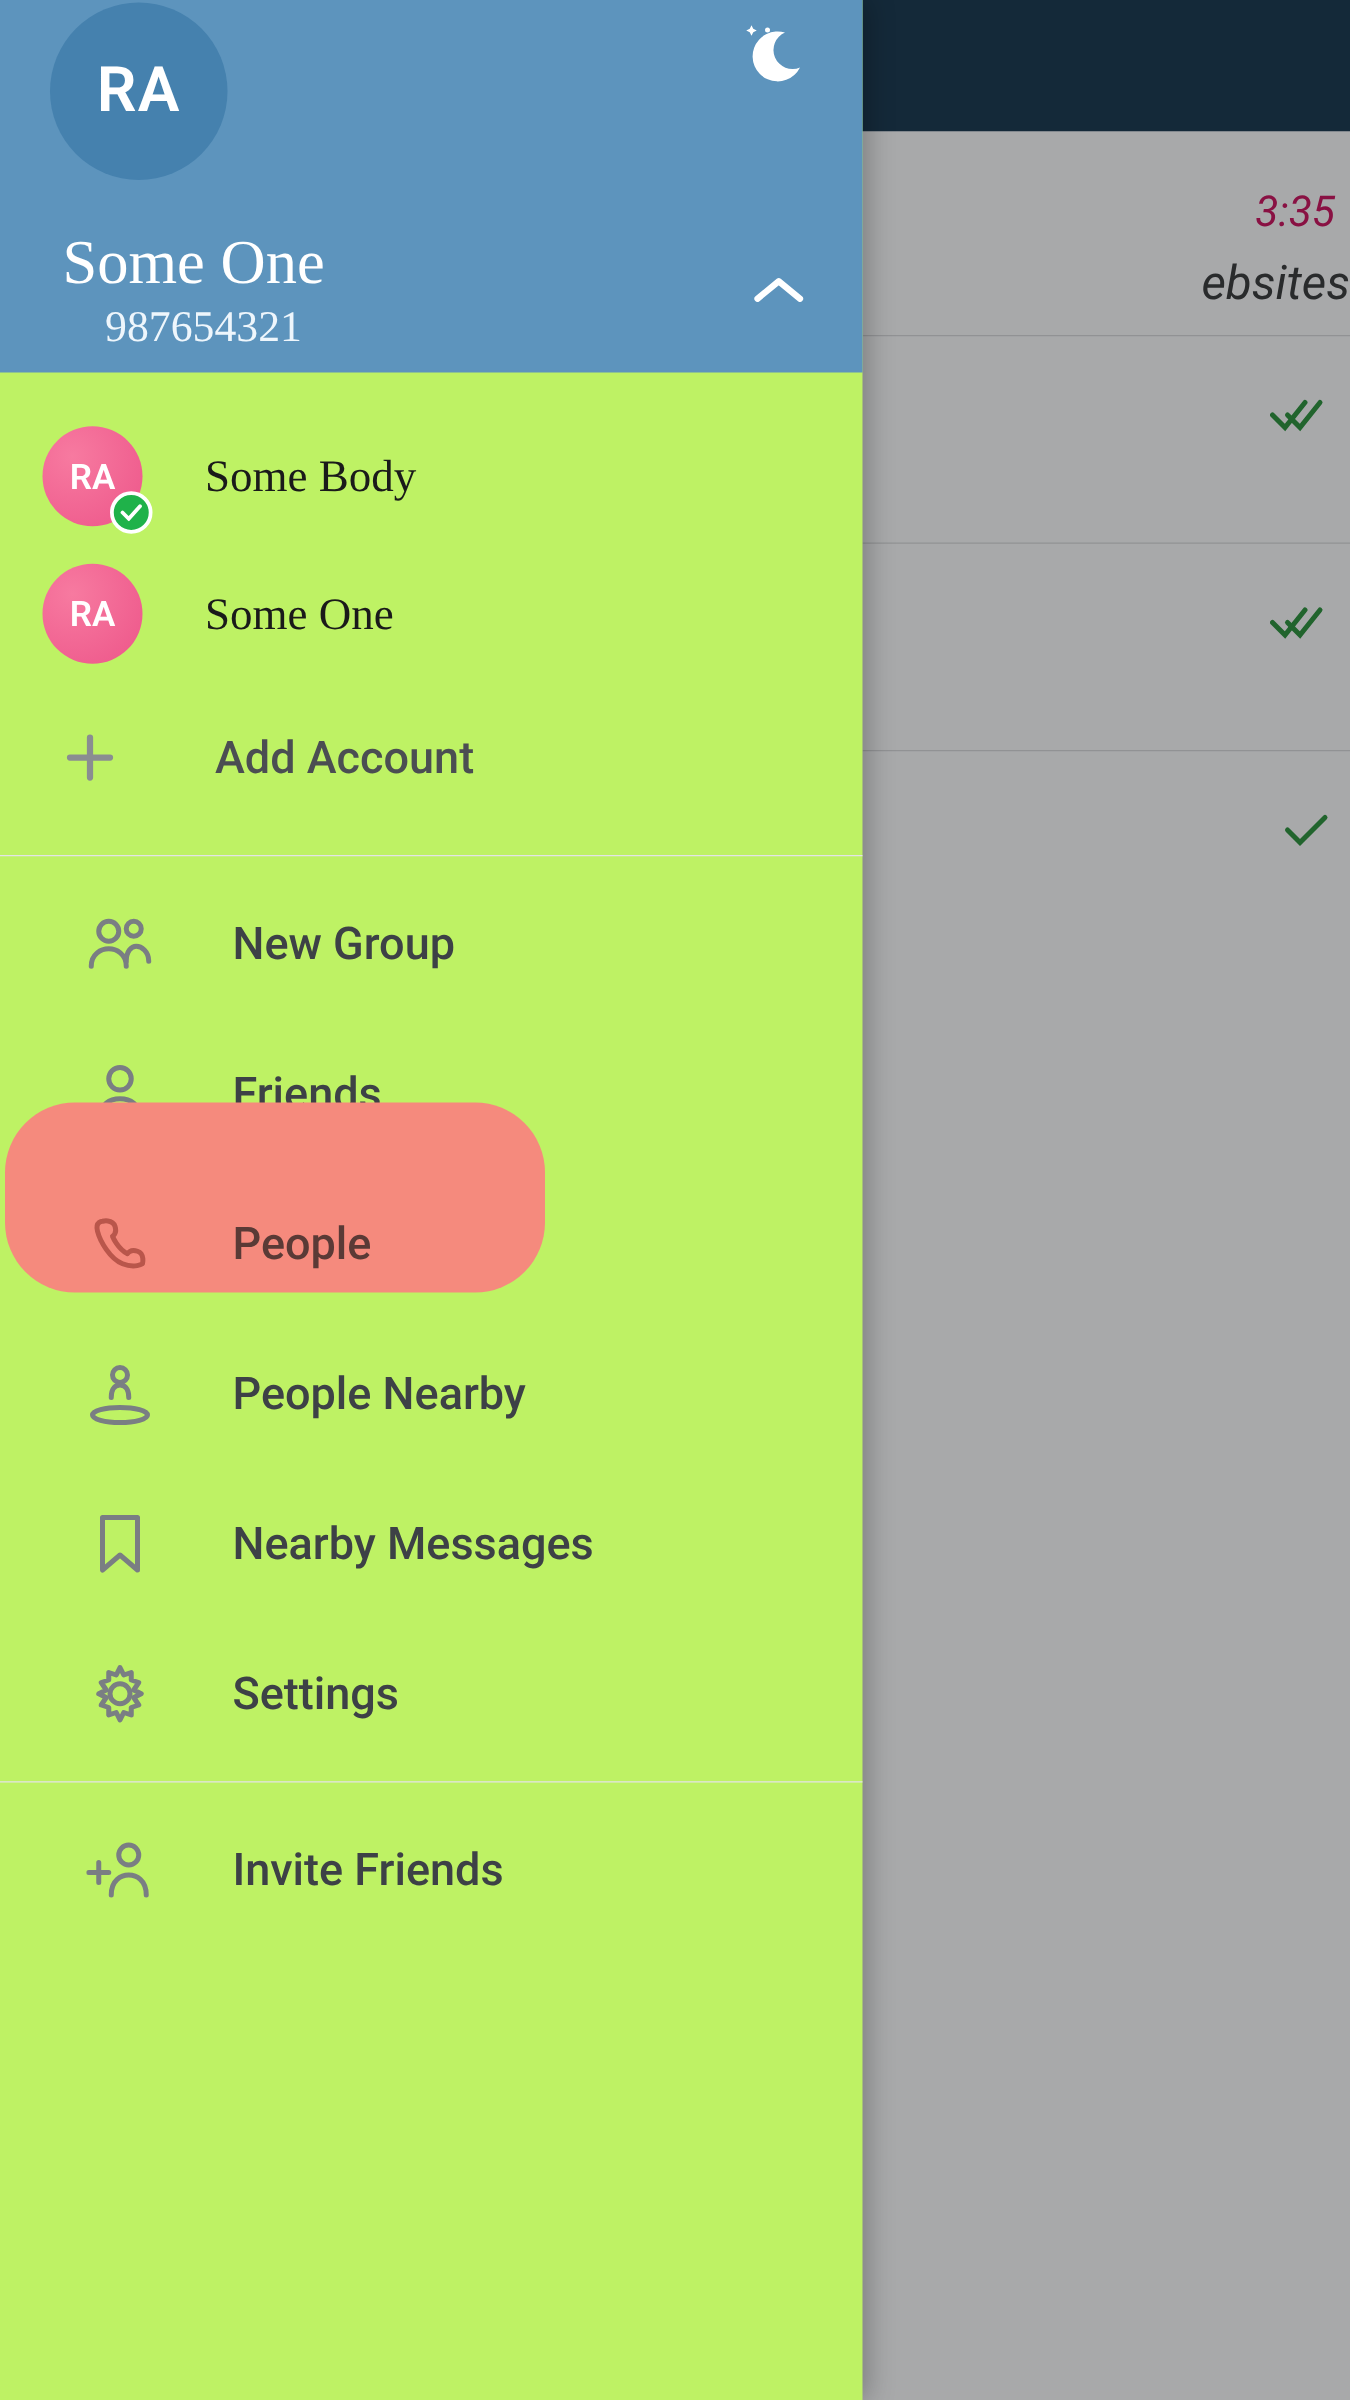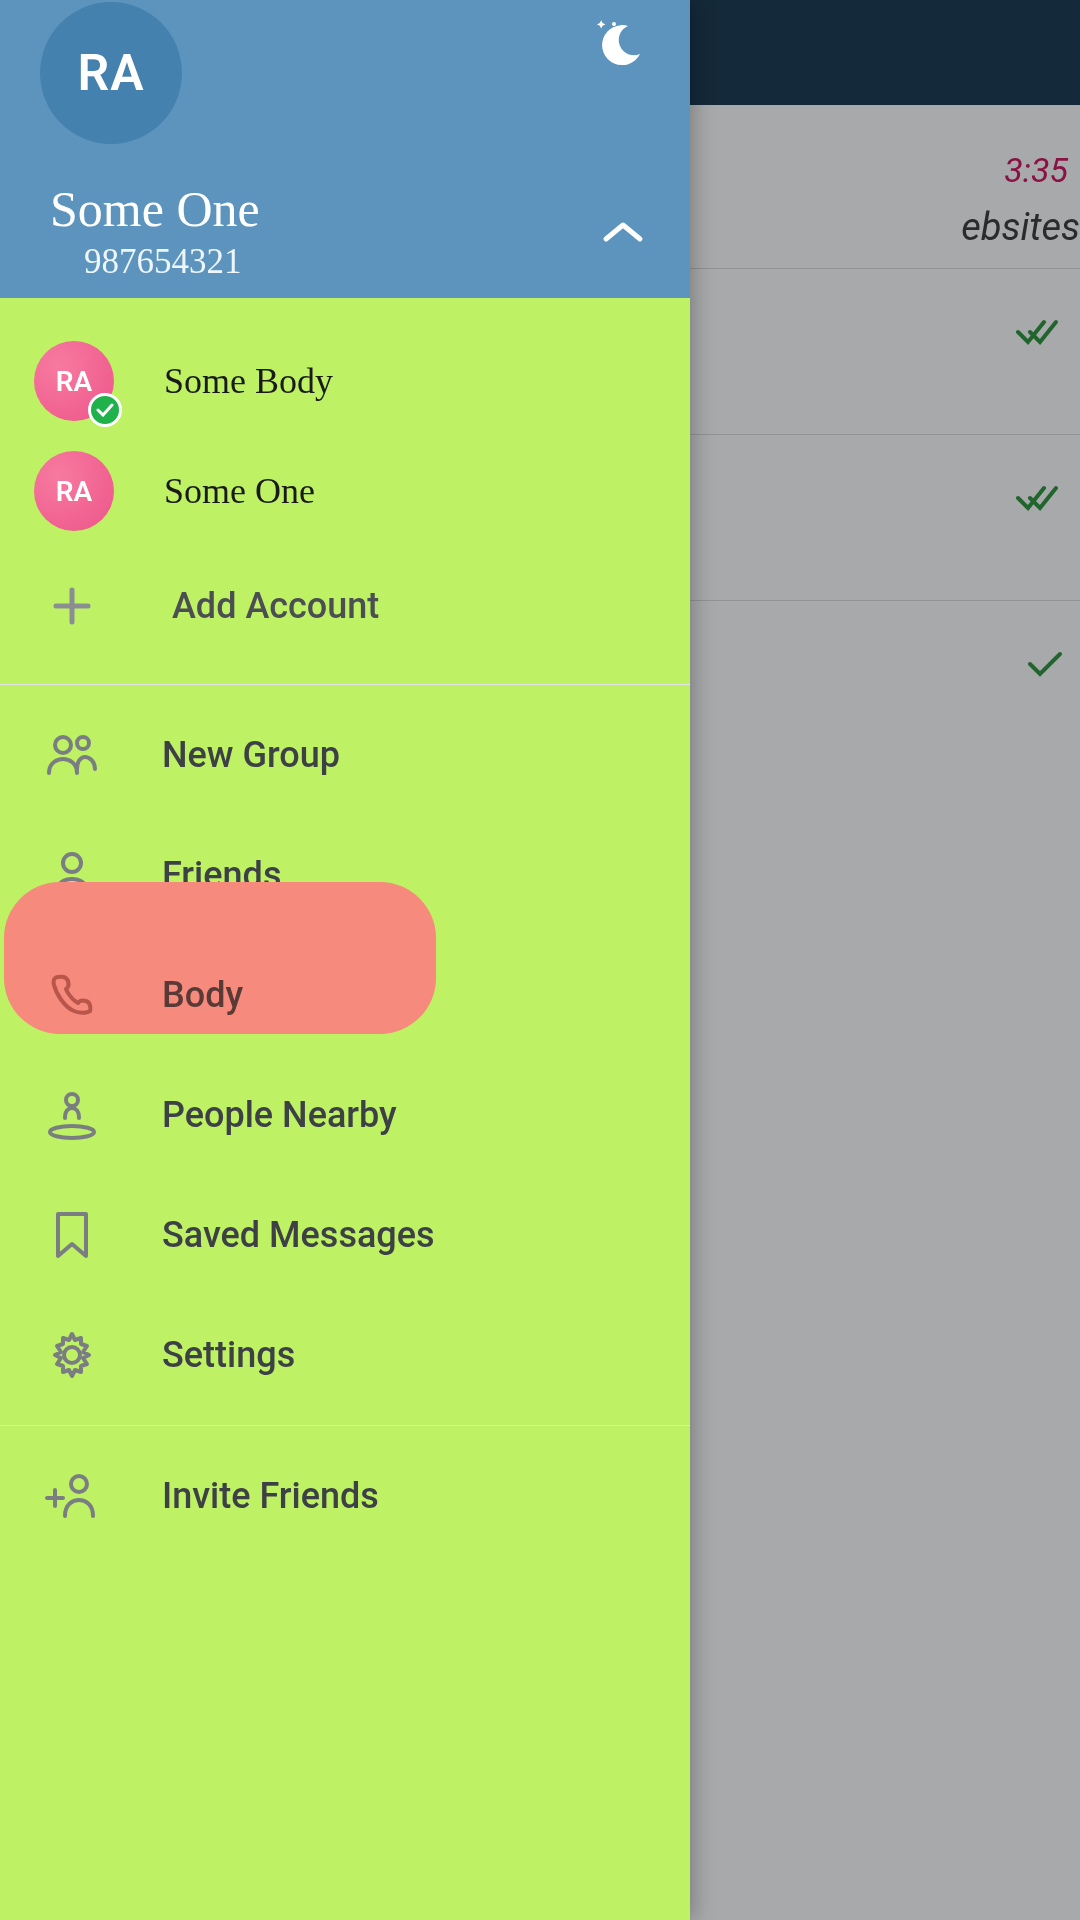--- a/index.html
+++ b/index.html
@@ -35,21 +35,21 @@
     .account-avatar.small { width: 80px; height: 80px; }
     .account-badge { position: absolute; bottom: -6px; right: -8px; width: 34px; height: 34px; border-radius: 50%; background: #1fb24a; border: 3px solid #fff; display: flex; align-items: center; justify-content: center; }
     .account-label { margin-left: 50px; font-size: 36px; color: #1a1a1a; font-family: Georgia, 'Times New Roman', serif; }
     .add-account-row { display: flex; align-items: center; height: 120px; padding-left: 44px; gap: 12px; }
     .plus-icon { width: 56px; height: 56px; display: flex; align-items: center; justify-content: center; }
     .add-account-label { margin-left: 60px; font-size: 36px; color: #4b4e52; font-weight: 500; }
 
     .divider { height: 1px; background: #e3e4e6; margin-top: 18px; }
 
     .menu-list { padding-top: 10px; }
-    .menu-item { display: flex; align-items: center; height: 120px; padding-left: 42px; position: relative; }
+    .menu-item { display: flex; align-items: center; height: 120px; padding-left: 66px; position: relative; }
     .menu-icon { width: 60px; height: 60px; display: flex; align-items: center; justify-content: center; color: #7a7e83; }
     .menu-label { margin-left: 60px; font-size: 36px; color: #3d4146; font-weight: 500; }
 
     .highlight-pill { position: absolute; top: 882px; left: 4px; width: 432px; height: 152px; background: #f58a7d; border-radius: 56px; z-index: 5; }
     .menu-item.calls { position: relative; z-index: 6; }
     .menu-item.calls .menu-icon { color: #b9564b; }
     .menu-item.calls .menu-label { color: #5a3a36; }
 
     .divider2 { height: 1px; background: #e3e4e6; margin-top: 10px; margin-bottom: 10px; }
 
@@ -171,41 +171,41 @@
         </div>
         <div class="menu-label">Friends</div>
       </div>
 
       <div class="menu-item calls">
         <div class="menu-icon">
           <svg width="48" height="48" viewBox="0 0 48 48" fill="none" stroke="#b9564b" stroke-width="4" stroke-linecap="round" stroke-linejoin="round">
             <path d="M10 6 C10 6 18 4 20 10 C22 16 18 18 18 18 C18 18 22 28 30 32 C30 32 32 28 38 30 C44 32 42 40 42 40 C42 40 36 44 26 40 C16 36 8 22 6 14 C4 6 10 6 10 6 Z"></path>
           </svg>
         </div>
-        <div class="menu-label">Body</div>
+        <div class="menu-label">People</div>
       </div>
 
       <div class="menu-item">
         <div class="menu-icon">
           <svg width="54" height="50" viewBox="0 0 54 50" fill="none" stroke="#7a7e83" stroke-width="4" stroke-linecap="round">
             <circle cx="27" cy="10" r="6"></circle>
             <path d="M20 28 C20 20 24 18 27 18 C30 18 34 20 34 28"></path>
             <ellipse cx="27" cy="42" rx="22" ry="6"></ellipse>
           </svg>
         </div>
         <div class="menu-label">People Nearby</div>
       </div>
 
       <div class="menu-item">
         <div class="menu-icon">
           <svg width="40" height="50" viewBox="0 0 40 50" fill="none" stroke="#7a7e83" stroke-width="4" stroke-linejoin="round">
             <path d="M6 4 H34 V46 L20 34 L6 46 Z"></path>
           </svg>
         </div>
-        <div class="menu-label">Saved Messages</div>
+        <div class="menu-label">Nearby Messages</div>
       </div>
 
       <div class="menu-item">
         <div class="menu-icon">
           <svg width="50" height="50" viewBox="0 0 50 50" fill="none" stroke="#7a7e83" stroke-width="4">
             <circle cx="25" cy="25" r="8"></circle>
             <path d="M25 4 L28 10 L34 8 L34 14 L40 16 L36 22 L42 25 L36 28 L40 34 L34 36 L34 42 L28 40 L25 46 L22 40 L16 42 L16 36 L10 34 L14 28 L8 25 L14 22 L10 16 L16 14 L16 8 L22 10 Z" stroke-linejoin="round"></path>
           </svg>
         </div>
         <div class="menu-label">Settings</div>

